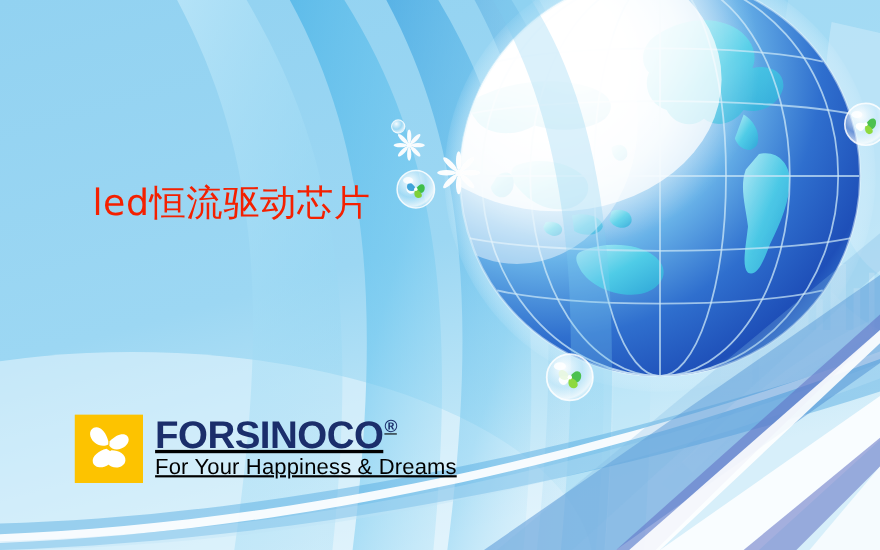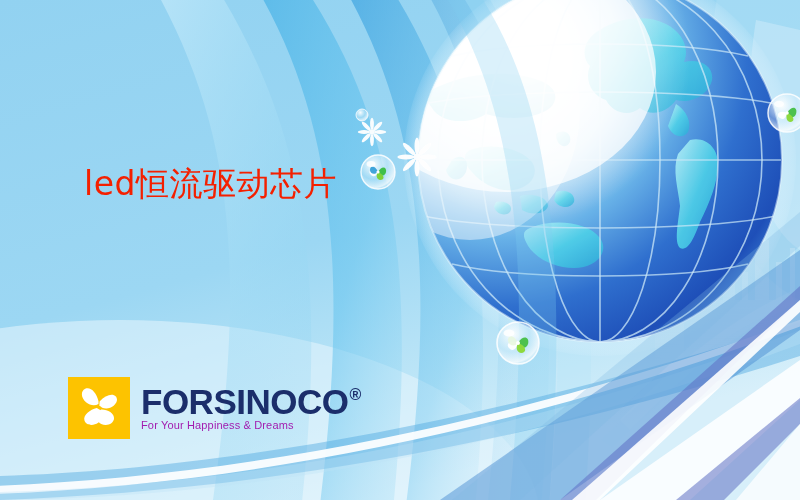--- a/index.html
+++ b/index.html
@@ -66,20 +66,21 @@
     background: #FDC300;
     flex: 0 0 auto;
     position: relative;
   }
   #logo-mark svg { display: block; }
   #logo-text {
     margin-left: 11px;
     display: flex;
     flex-direction: column;
     justify-content: center;
+    text-decoration: underline;
   }
   #logo-wordmark {
     font-family: "Liberation Sans", sans-serif;
     font-weight: bold;
     font-size: 35px;
     line-height: 0.96;
     color: #1B2E6B;
     letter-spacing: -0.5px;
     white-space: nowrap;
     display: flex;
@@ -87,22 +88,22 @@
   }
   #logo-reg {
     font-size: 16px;
     line-height: 1;
     margin-left: 1px;
     margin-top: 2px;
     color: #1B2E6B;
   }
   #logo-tagline {
     font-family: "Liberation Sans", sans-serif;
-    font-size: 11px;
-    color: #a21caf;
+    font-size: 20px;
+    color: #000000;
     letter-spacing: 0.15px;
     white-space: nowrap;
     margin-top: 1px;
   }
 </style>
 </head>
 <body>
 
 <div id="banner">
 

